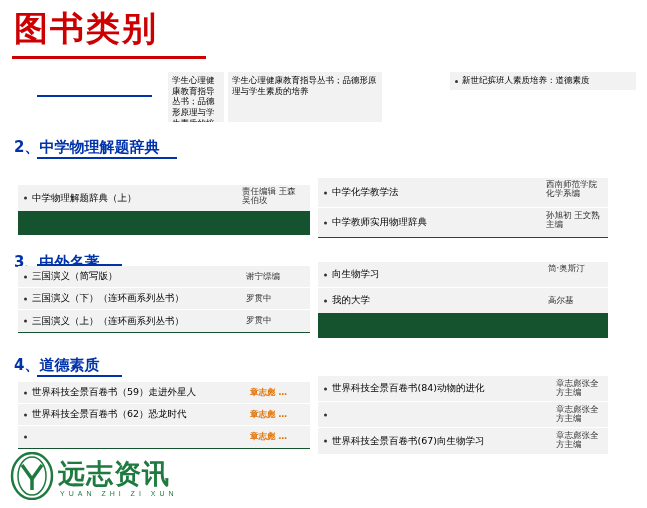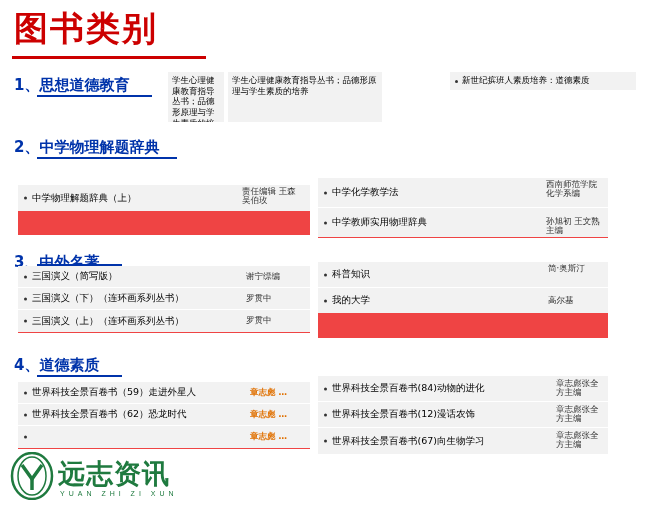--- a/index.html
+++ b/index.html
@@ -46,21 +46,21 @@
     white-space: nowrap;
   }
   .section-underline {
     position: absolute;
     height: 2px;
     background: #0033aa;
   }
   
   .box {
     position: absolute;
-    background: #ef4444;
+    background: #14532d;
     box-sizing: border-box;
     overflow: hidden;
   }
   .row {
     position: relative;
     box-sizing: border-box;
     height: 22px;
     border-bottom: 1px solid #ffffff;
     background: #f2f2f2;
     padding-left: 14px;
@@ -163,23 +163,20 @@
   }
 </style>
 </head>
 <body>
 
 <div class="page">
 
   <div class="title">图书类别</div>
   <div class="title-rule"></div>
 
-  <div class="section-head" style="left:14px; top:76px;">
-    <span>1、</span><span>思想道德教育</span>
-  </div>
   <div class="section-underline" style="left:37px; top:95px; width:115px;"></div>
 
   <div class="wrapbox" style="left:168px; top:72px; width:56px; height:50px;">
     <span>学生心理健康教育指导丛书；品德形原理与学生素质的培养</span>
   </div>
   <div class="wrapbox" style="left:228px; top:72px; width:154px; height:50px;">
     <span>学生心理健康教育指导丛书；品德形原理与学生素质的培养</span>
   </div>
   <div class="wrapbox with-bullet" style="left:450px; top:72px; width:186px; height:18px;">
     <i class="b"></i>
@@ -201,21 +198,21 @@
 
   <div class="box" style="left:318px; top:178px; width:290px; height:60px;">
     <div class="row tall" style="height:30px;">
       <i class="bullet"></i>
       <span class="txt">中学化学教学法</span>
       <span class="meta" style="width:58px; top:2px;">西南师范学院化学系编</span>
     </div>
     <div class="row tall" style="height:29px;">
       <i class="bullet"></i>
       <span class="txt">中学教师实用物理辞典</span>
-      <span class="meta" style="width:58px; top:9px;">孙旭初 王文熟主编</span>
+      <span class="meta" style="width:58px; top:3px;">孙旭初 王文熟主编</span>
     </div>
   </div>
 
   <div class="section-head" style="left:14px; top:253px;">
     <span>3、</span><span>中外名著</span>
   </div>
   <div class="section-underline" style="left:37px; top:264px; width:85px;"></div>
 
   <div class="box" style="left:18px; top:266px; width:292px; height:67px;">
     <div class="row">
@@ -231,21 +228,21 @@
     <div class="row">
       <i class="bullet"></i>
       <span class="txt">三国演义（上）（连环画系列丛书）</span>
       <span class="meta" style="width:60px;">罗贯中</span>
     </div>
   </div>
 
   <div class="box" style="left:318px; top:262px; width:290px; height:76px;">
     <div class="row" style="height:26px;">
       <i class="bullet"></i>
-      <span class="txt">科普知识</span>
+      <span class="txt">向生物学习</span>
       <span class="meta" style="width:56px; top:2px;">简·奥斯汀</span>
     </div>
     <div class="row" style="height:25px;">
       <i class="bullet"></i>
       <span class="txt">我的大学</span>
       <span class="meta" style="width:56px;">高尔基</span>
     </div>
   </div>
 
   <div class="section-head" style="left:14px; top:356px;">
@@ -271,21 +268,20 @@
   </div>
 
   <div class="box" style="left:318px; top:376px; width:290px; height:78px;">
     <div class="row" style="height:26px;">
       <i class="bullet"></i>
       <span class="txt">世界科技全景百卷书(84)动物的进化</span>
       <span class="meta" style="width:48px; top:3px;">章志彪张全方主编</span>
     </div>
     <div class="row" style="height:26px;">
       <i class="bullet"></i>
-      <span class="txt">世界科技全景百卷书(12)漫话农饰</span>
       <span class="meta" style="width:48px; top:3px;">章志彪张全方主编</span>
     </div>
     <div class="row" style="height:26px;">
       <i class="bullet"></i>
       <span class="txt">世界科技全景百卷书(67)向生物学习</span>
       <span class="meta" style="width:48px; top:3px;">章志彪张全方主编</span>
     </div>
   </div>
 
   <div class="logo-wrap">

